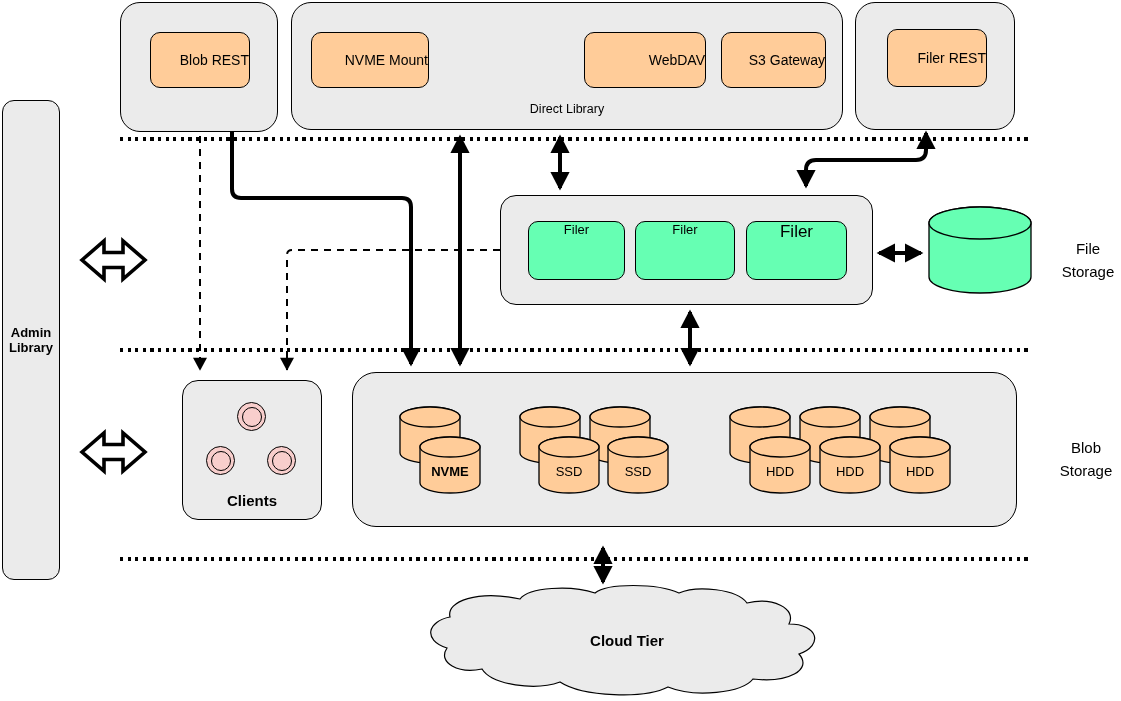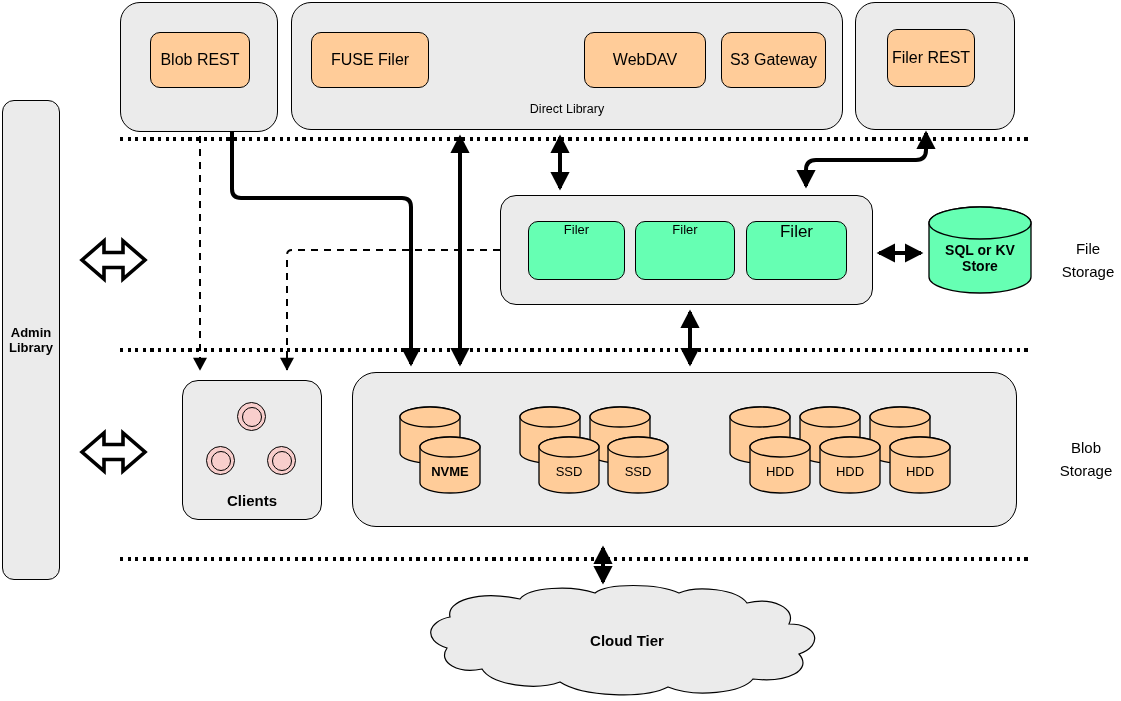--- a/index.html
+++ b/index.html
@@ -3,21 +3,21 @@
 <meta charset="utf-8">
 <style>
   html,body{margin:0;padding:0;background:#fff;}
   #canvas{
     position:relative;width:1121px;height:701px;background:#fff;overflow:hidden;
     font-family:"Liberation Sans","DejaVu Sans",sans-serif;color:#000;
   }
   .panel{position:absolute;background:var(--panel);border:1px solid #000;border-radius:20px;box-sizing:border-box;}
   .panel.sm{border-radius:16px;}
   .obox{position:absolute;background:var(--orange);border:1px solid #000;border-radius:10px;
-        display:flex;align-items:center;justify-content:center;font-size:16px;box-sizing:border-box;text-align:center;}
+        display:flex;align-items:center;justify-content:flex-end;font-size:14px;box-sizing:border-box;text-align:center;}
   .gbox{position:absolute;background:var(--mint);border:1px solid #000;border-radius:10px;
         display:flex;align-items:flex-start;justify-content:center;font-size:13px;box-sizing:border-box;}
   .gbox.big{font-size:17px;}
   .lbl{position:absolute;text-align:center;}
   .lbl.small{font-size:12.5px;}
   .side-label{position:absolute;font-size:15px;text-align:center;line-height:23px;}
   .bold{font-weight:bold;}
   .dotline{position:absolute;left:120px;width:912px;height:3.5px;
            background:repeating-linear-gradient(90deg,#000 0 3.2px,transparent 3.2px 7.6px);}
   .cyl{position:absolute;}
@@ -45,32 +45,32 @@
     <span>Admin Library</span>
   </div>
 
   <div class="panel" style="left:120px;top:2px;width:158px;height:130px;"></div>
   <div class="obox" style="left:150px;top:32px;width:100px;height:56px;">
     <span>Blob REST</span>
   </div>
 
   <div class="panel" style="left:291px;top:2px;width:552px;height:128px;"></div>
   <div class="obox" style="left:311px;top:32px;width:118px;height:56px;">
-    <span>FUSE Filer</span>
+    <span>NVME Mount</span>
   </div>
   <div class="obox" style="left:584px;top:32px;width:122px;height:56px;">
     <span>WebDAV</span>
   </div>
   <div class="obox" style="left:721px;top:32px;width:105px;height:56px;">
     <span>S3 Gateway</span>
   </div>
   <div class="lbl small" style="left:291px;top:102px;width:552px;">Direct Library</div>
 
   <div class="panel" style="left:855px;top:2px;width:160px;height:128px;"></div>
-  <div class="obox" style="left:887px;top:29px;width:88px;height:58px;">
+  <div class="obox" style="left:887px;top:29px;width:100px;height:58px;">
     <span>Filer REST</span>
   </div>
 
   <div class="dotline" style="top:137px;"></div>
   <div class="dotline" style="top:348px;"></div>
   <div class="dotline" style="top:557px;"></div>
 
   <div class="panel sm" style="left:500px;top:195px;width:373px;height:110px;"></div>
   <div class="gbox" style="left:528px;top:221px;width:97px;height:59px;">
     <span>Filer</span>
@@ -80,21 +80,20 @@
   </div>
   <div class="gbox big" style="left:746px;top:221px;width:101px;height:59px;">
     <span>Filer</span>
   </div>
 
   <div class="cyl" style="left:928px;top:206px;">
     <svg width="104" height="88" viewBox="0 0 104 88">
       <path class="cyl-fill green" d="M1,17 a51,16 0 0 1 102,0 v54 a51,16 0 0 1 -102,0 z"></path>
       <ellipse class="cyl-fill green" cx="52" cy="17" rx="51" ry="16"></ellipse>
     </svg>
-    <div class="cyl-label bold" style="top:36px;font-size:14px;line-height:16px;padding:0 12px;box-sizing:border-box;">SQL or KV Store</div>
   </div>
   <div class="side-label" style="left:1055px;top:237px;width:66px;">File Storage</div>
 
   <div class="panel sm" style="left:182px;top:380px;width:140px;height:140px;"></div>
   <div class="ring" style="left:237px;top:402px;">
       <div class="ring-in"></div>
     </div>
   <div class="ring" style="left:206px;top:446px;">
       <div class="ring-in"></div>
     </div>

